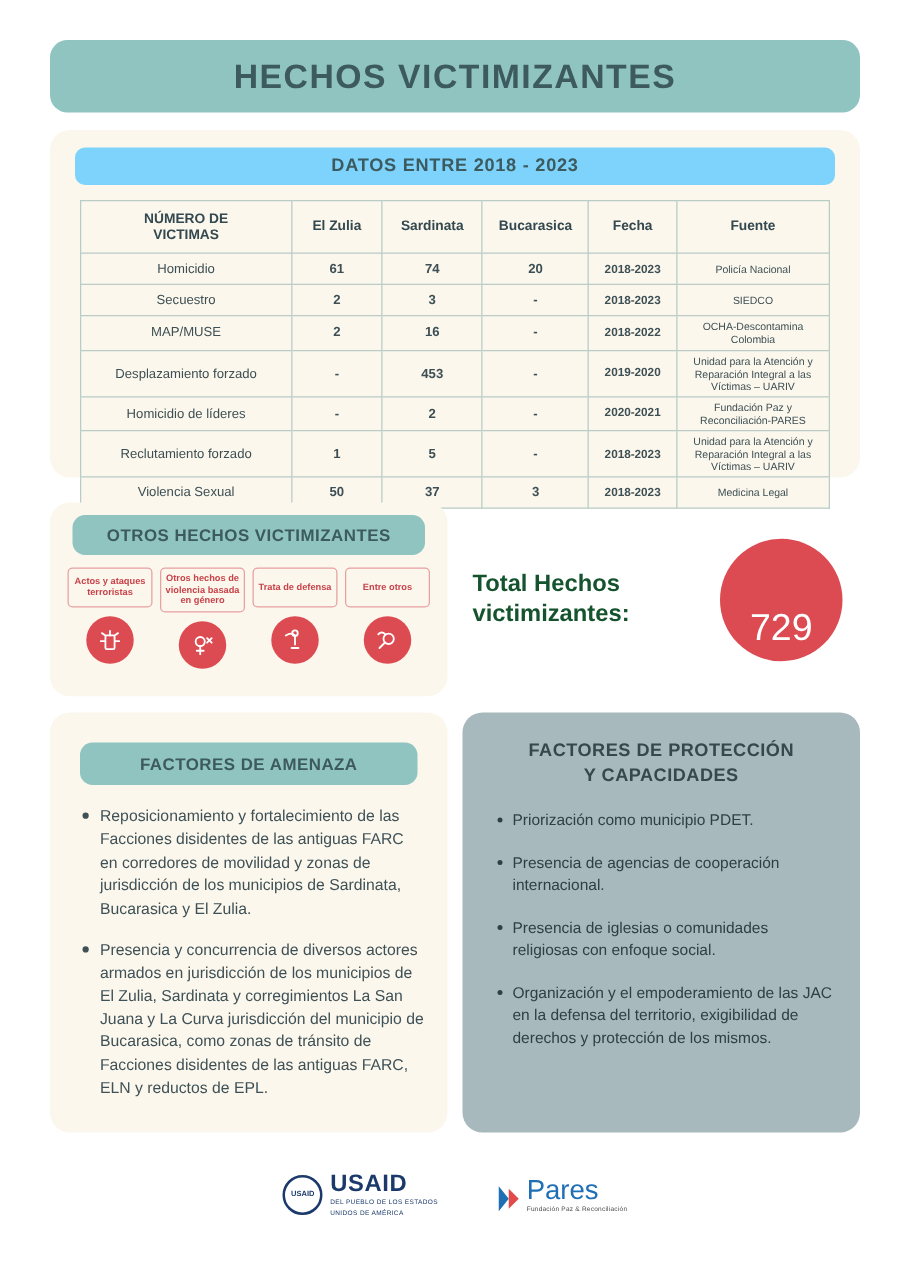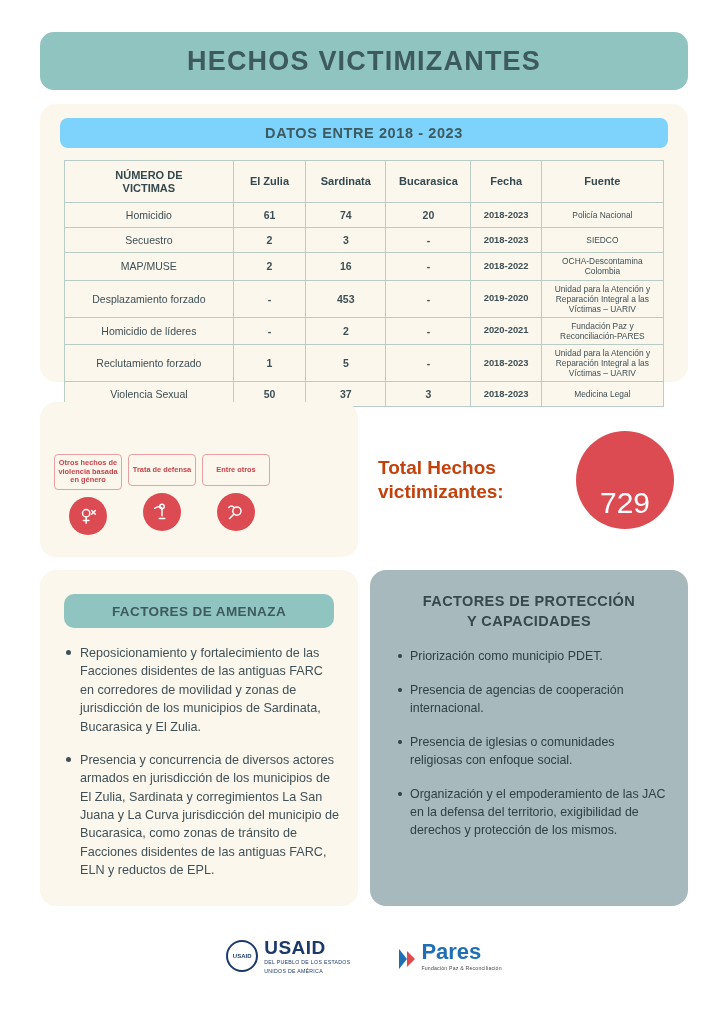--- a/index.html
+++ b/index.html
@@ -190,21 +190,21 @@
     left: 378px;
     top: 430px;
     width: 310px;
     height: 100px;
     display: flex;
     align-items: center;
   }
   .total-label {
     font-size: 19px;
     font-weight: bold;
-    color: #c2410c;
+    color: #14532d;
     line-height: 1.25;
     width: 190px;
   }
   .total-circle {
     width: 98px;
     height: 98px;
     border-radius: 50%;
     background: #dd4b52;
     display: flex;
     align-items: center;
@@ -371,21 +371,21 @@
     align-items: flex-end;
     gap: 3px;
   }
   .pares-mark {
     width: 22px;
     height: 24px;
     position: relative;
   }
   .pares-text .pares-name {
     font-size: 22px;
-    font-weight: bold;
+    font-weight: normal;
     color: #1f6fb5;
     line-height: 1;
   }
   .pares-text .pares-sub {
     font-size: 5.2px;
     color: #4a4a4a;
     letter-spacing: 0.2px;
     margin-top: 2px;
   }
 </style>
@@ -473,22 +473,38 @@
             <td class="num">3</td>
             <td class="fecha">2018-2023</td>
             <td class="fuente">Medicina Legal</td>
           </tr>
         </tbody>
       </table>
     </div>
   </div>
 
   <div class="otros-card">
+    <div class="otros-header">
+      <span>OTROS HECHOS VICTIMIZANTES</span>
+    </div>
     <div class="otros-items">
 
+      <div class="otros-item">
+        <div class="lbl">Actos y ataques terroristas</div>
+        <div class="circ">
+          <svg width="22" height="22" viewBox="0 0 24 24" fill="none" stroke="#ffffff" stroke-width="1.6" stroke-linecap="round">
+            <rect x="8" y="8" width="8" height="12" rx="1.2"></rect>
+            <line x1="12" y1="8" x2="12" y2="4"></line>
+            <line x1="5" y1="6" x2="8" y2="8"></line>
+            <line x1="19" y1="6" x2="16" y2="8"></line>
+            <line x1="4" y1="13" x2="7" y2="13"></line>
+            <line x1="20" y1="13" x2="17" y2="13"></line>
+          </svg>
+        </div>
+      </div>
 
       <div class="otros-item">
         <div class="lbl">Otros hechos de violencia basada en género</div>
         <div class="circ">
           <svg width="22" height="22" viewBox="0 0 24 24" fill="none" stroke="#ffffff" stroke-width="1.6" stroke-linecap="round">
             <circle cx="10" cy="9" r="4"></circle>
             <path d="M10 13v7"></path>
             <path d="M7 17h6"></path>
             <path d="M16 6l4 4"></path>
             <path d="M20 6l-4 4"></path>

